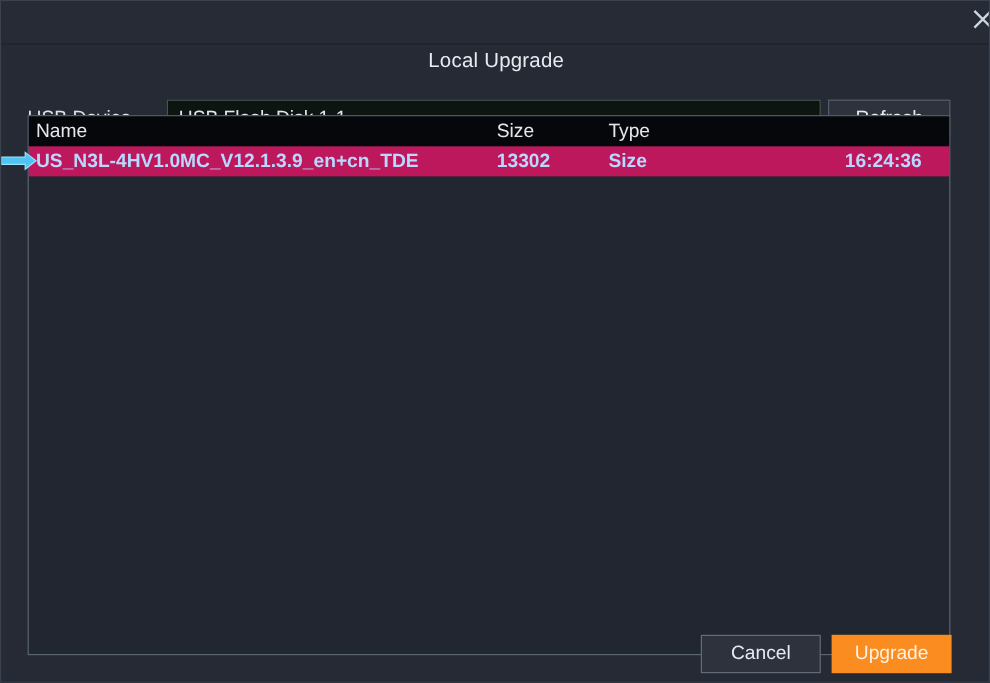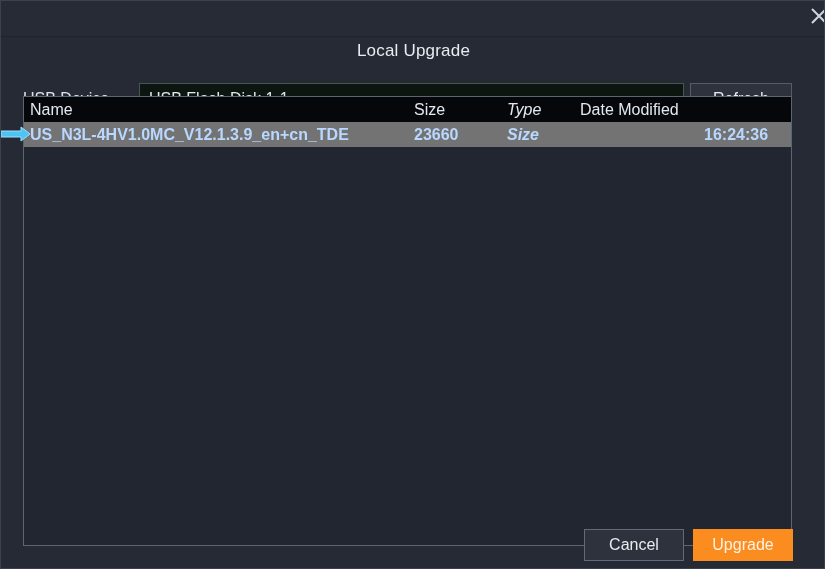--- a/index.html
+++ b/index.html
@@ -121,37 +121,37 @@
   }
   #header-row {
     background: #05070a;
   }
   #header-row .cell {
     color: #e4e8ee;
     font-size: 16px;
     font-weight: normal;
   }
   #data-row {
-    background: #737373;
+    background: #be185d;
   }
   #data-row .cell {
     color: #b9d8ff;
     font-size: 16px;
     font-weight: bold;
   }
   .cell {
     position: absolute;
     top: 0;
     height: 25px;
     line-height: 25px;
     user-select: none;
   }
   .c-name { left: 6px; }
   .c-size { left: 390px; }
-  .c-type { left: 483px; font-style: italic; }
+  .c-type { left: 483px; }
   .c-date { left: 556px; }
   .c-time { left: 680px; }
 
   
   #cancel-button {
     position: absolute;
     left: 583px; top: 528px;
     width: 100px; height: 32px;
     background: #2d323d;
     border: 1px solid #646b78;
@@ -215,26 +215,25 @@
     <div id="refresh-button">Refresh</div>
   </div>
 
   <div id="file-panel">
     <div id="file-table">
 
       <div class="row" id="header-row">
         <div class="cell c-name">Name</div>
         <div class="cell c-size">Size</div>
         <div class="cell c-type">Type</div>
-        <div class="cell c-date">Date Modified</div>
       </div>
 
       <div class="row" id="data-row">
         <div class="cell c-name">US_N3L-4HV1.0MC_V12.1.3.9_en+cn_TDE</div>
-        <div class="cell c-size">23660</div>
+        <div class="cell c-size">13302</div>
         <div class="cell c-type">Size</div>
         <div class="cell c-time">16:24:36</div>
       </div>
 
     </div>
   </div>
 
   <div id="row-pointer">
     <svg width="30" height="18" viewBox="0 0 30 18">
       <path d="M0 6 L0 12 L20 12 L20 16 L29 9 L20 2 L20 6 Z" fill="#4ec4f2" stroke="#9fe0ff" stroke-width="1"></path>

